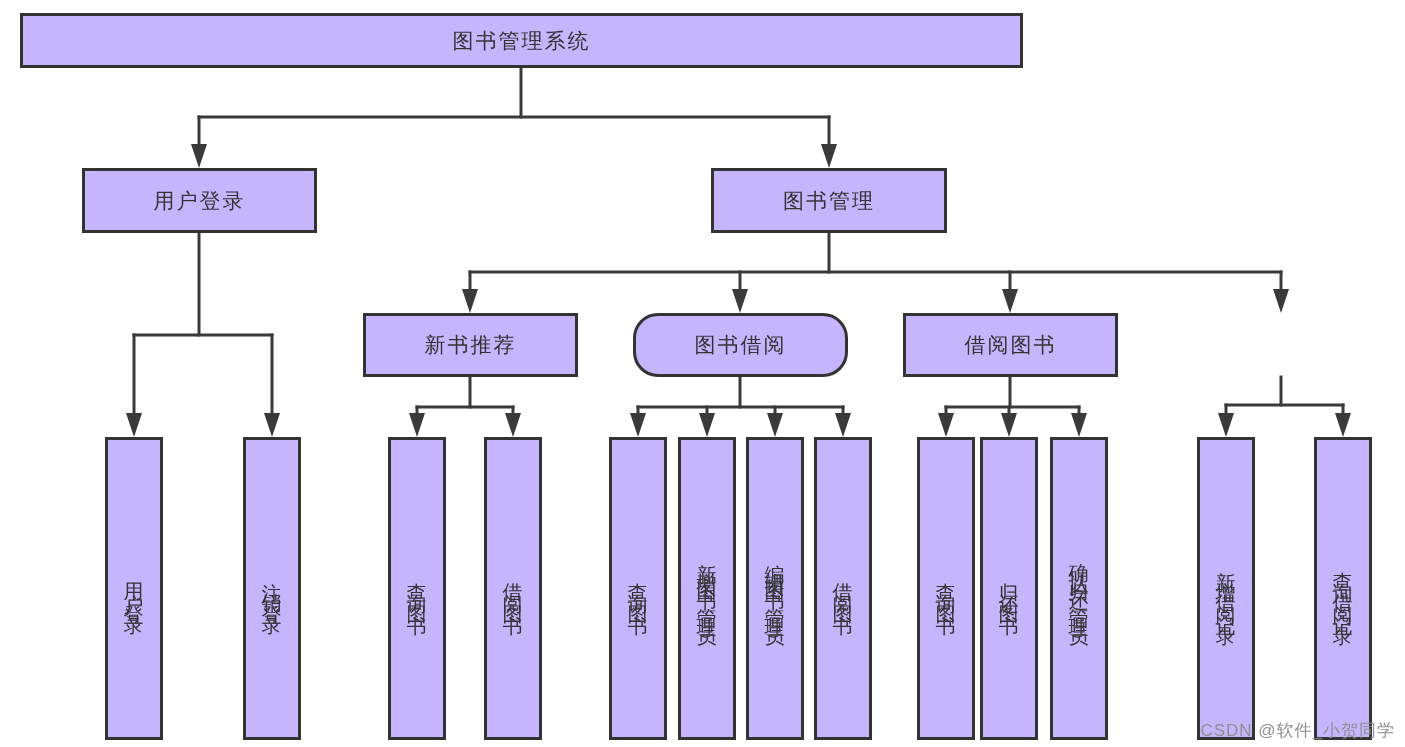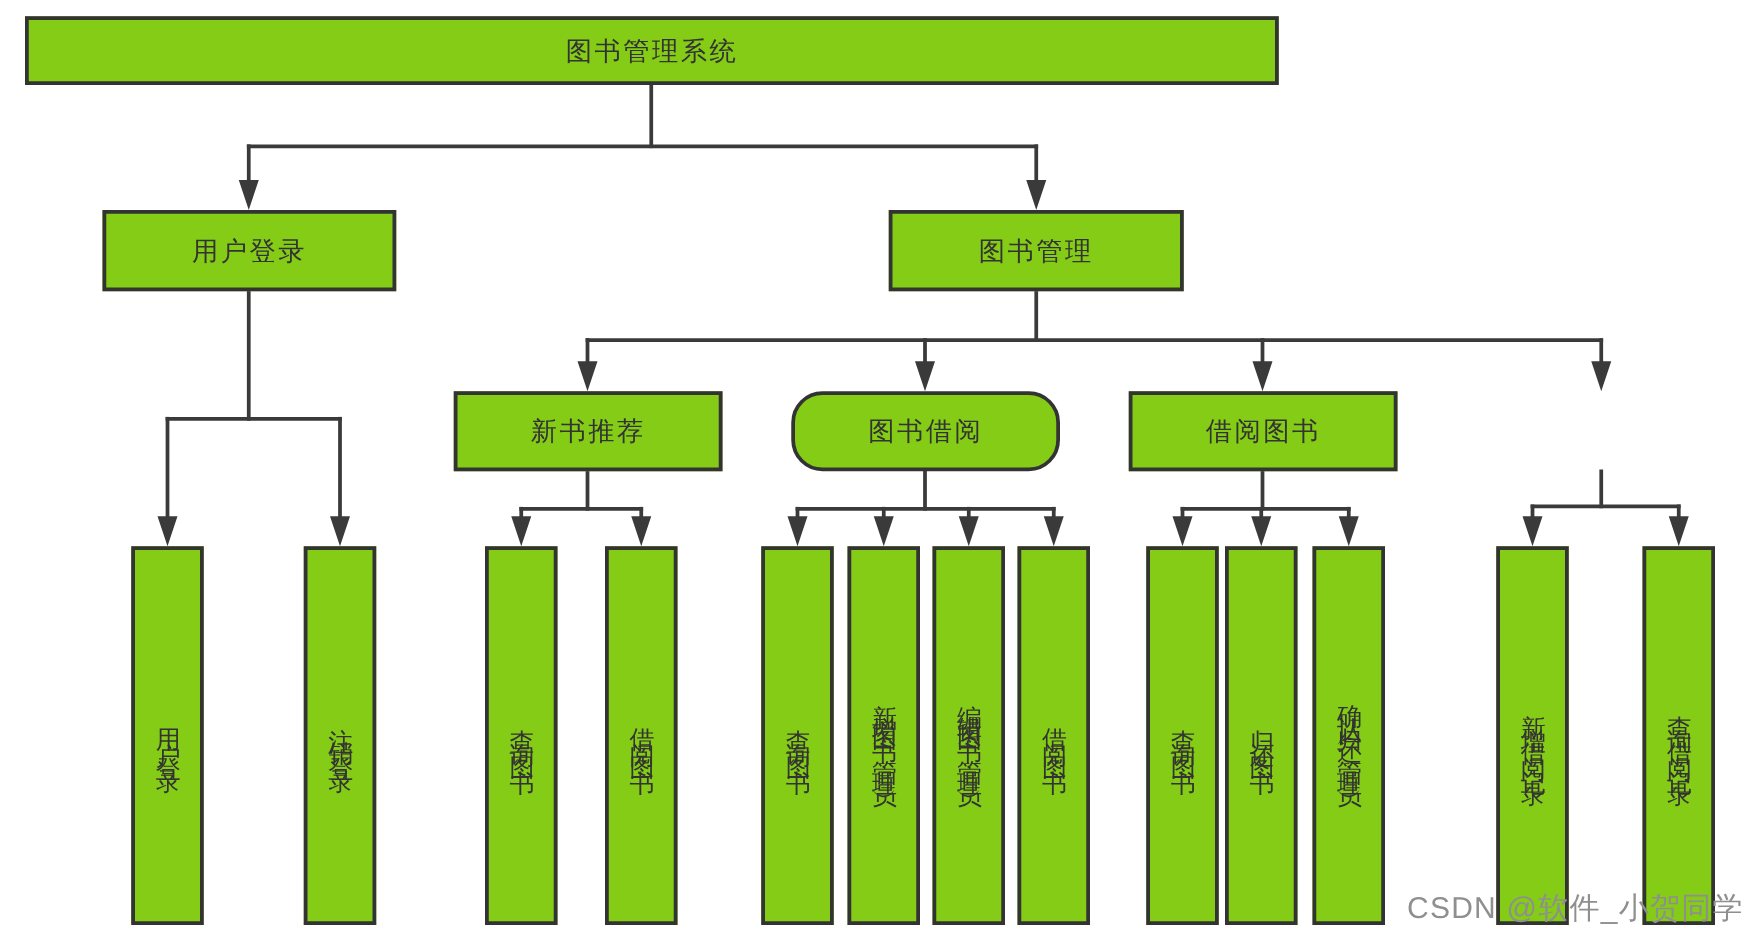--- a/index.html
+++ b/index.html
@@ -17,21 +17,21 @@
   }
   #connectors {
     position: absolute;
     left: 0; top: 0;
     width: 1405px; height: 747px;
     z-index: 0;
   }
   .node {
     position: absolute;
     box-sizing: border-box;
-    background: #84cc16;
+    background: #c4b5fd;
     border: 3px solid #333333;
     display: flex;
     align-items: center;
     justify-content: center;
     color: #333333;
     z-index: 1;
   }
   .h-label {
     font-size: 21px;
     letter-spacing: 2px;
@@ -78,21 +78,21 @@
   .leaf-13 { left: 1314px; }
   
   .leaf-6 .v-label, .leaf-7 .v-label, .leaf-11 .v-label {
     letter-spacing: 9px;
     font-size: 20px;
   }
   .watermark {
     position: absolute;
     right: 10px;
     bottom: 5px;
-    font-size: 24px;
+    font-size: 17px;
     color: #8f8f8f;
     letter-spacing: 1px;
     white-space: nowrap;
     z-index: 2;
   }
 </style>
 </head>
 <body>
 
 <div class="canvas">

